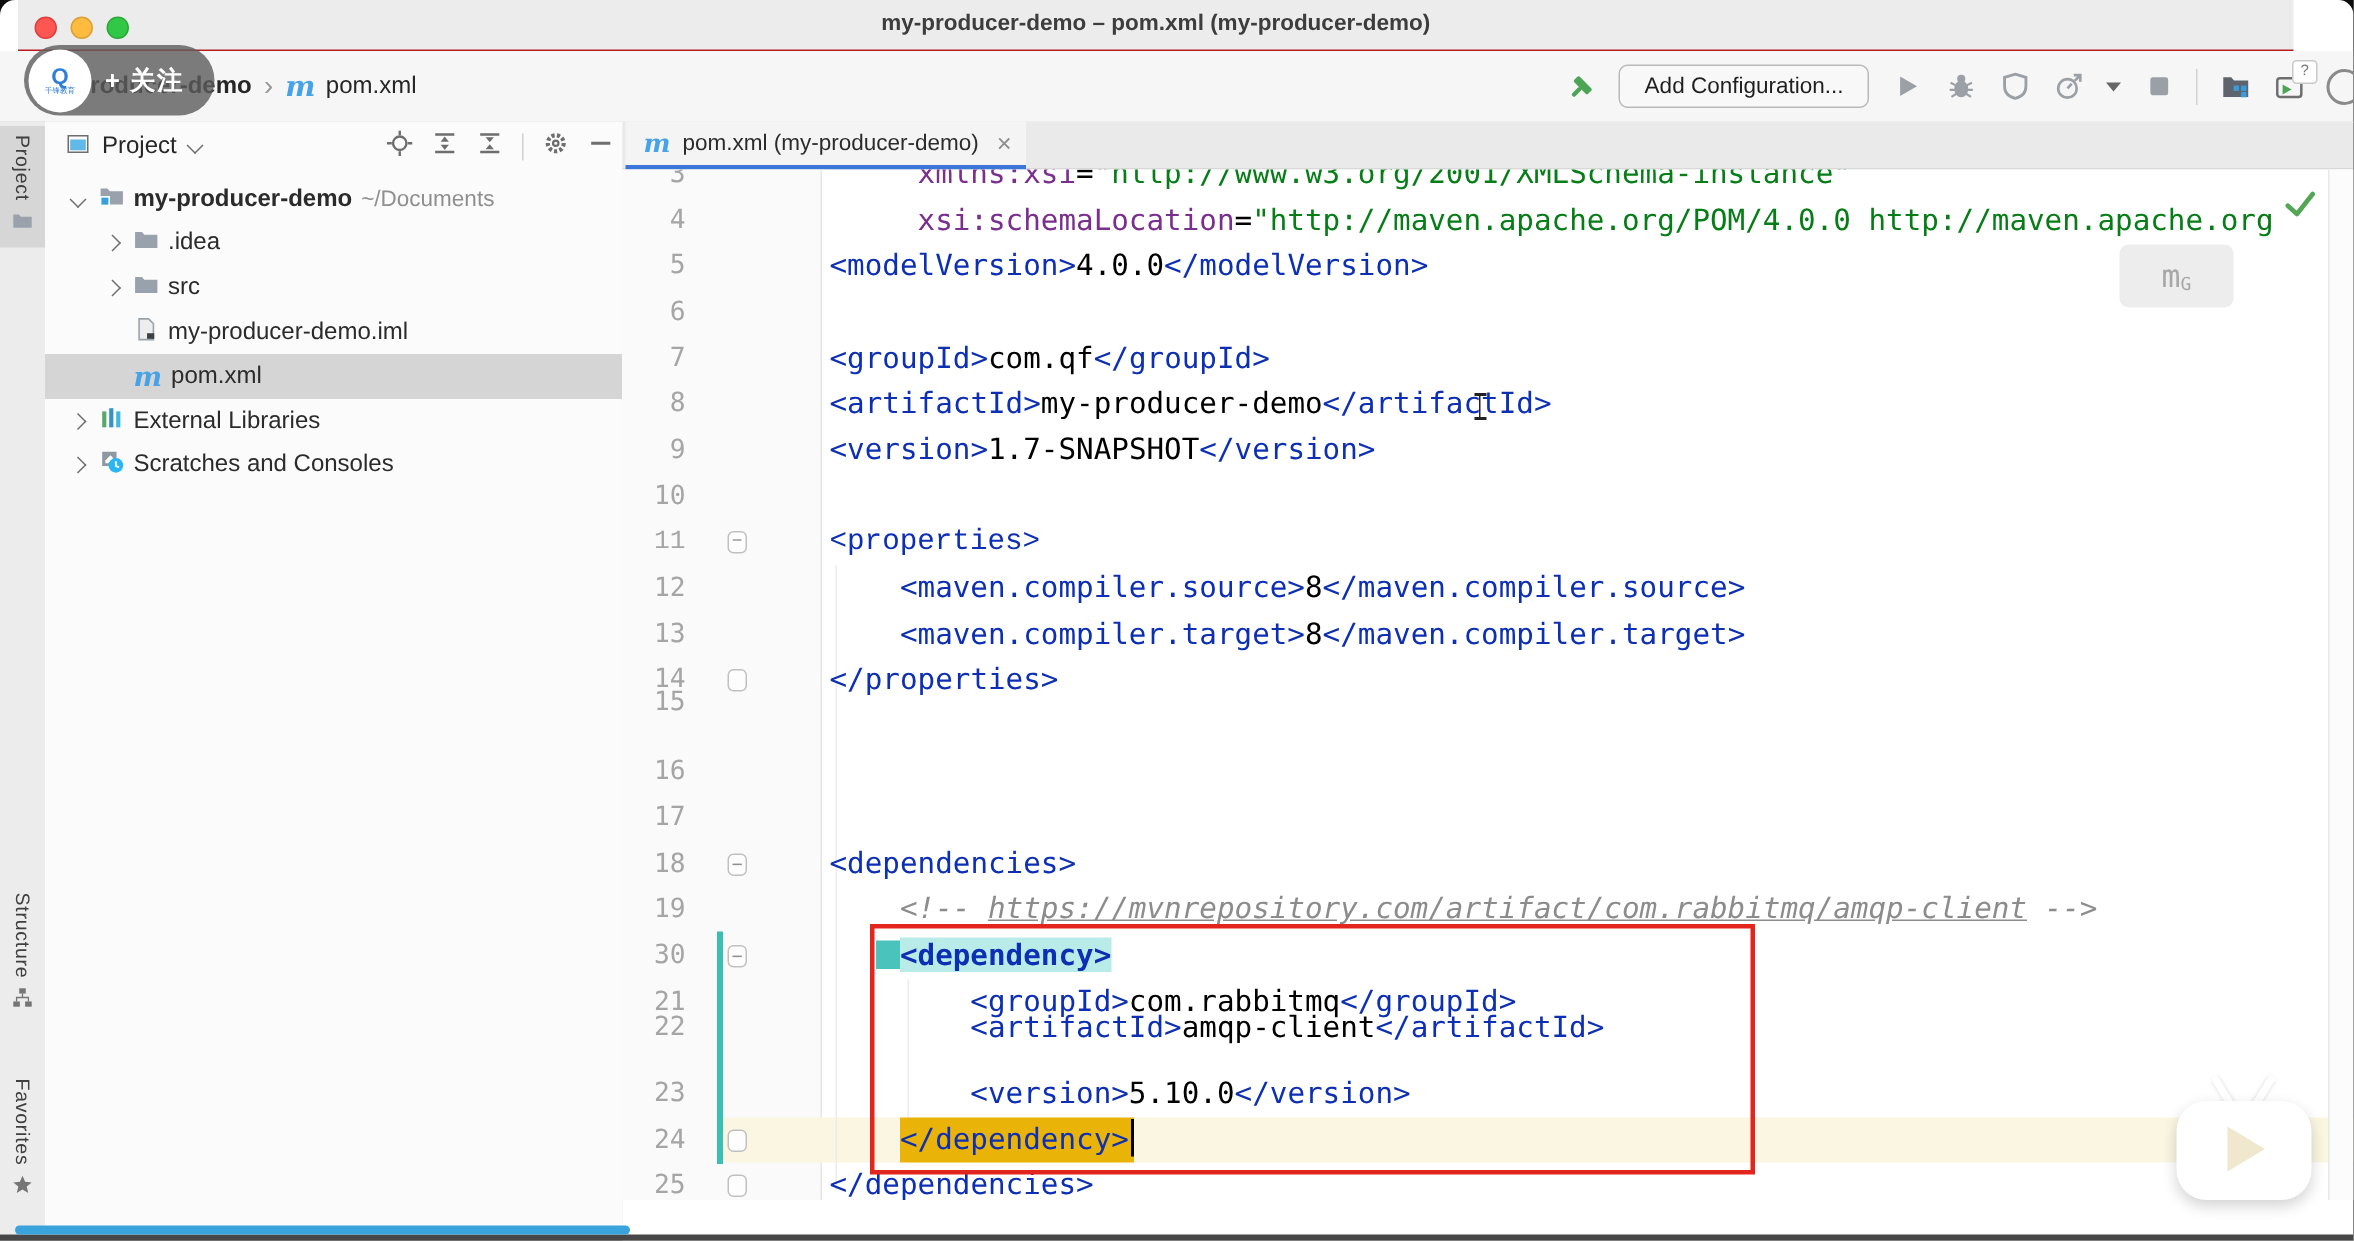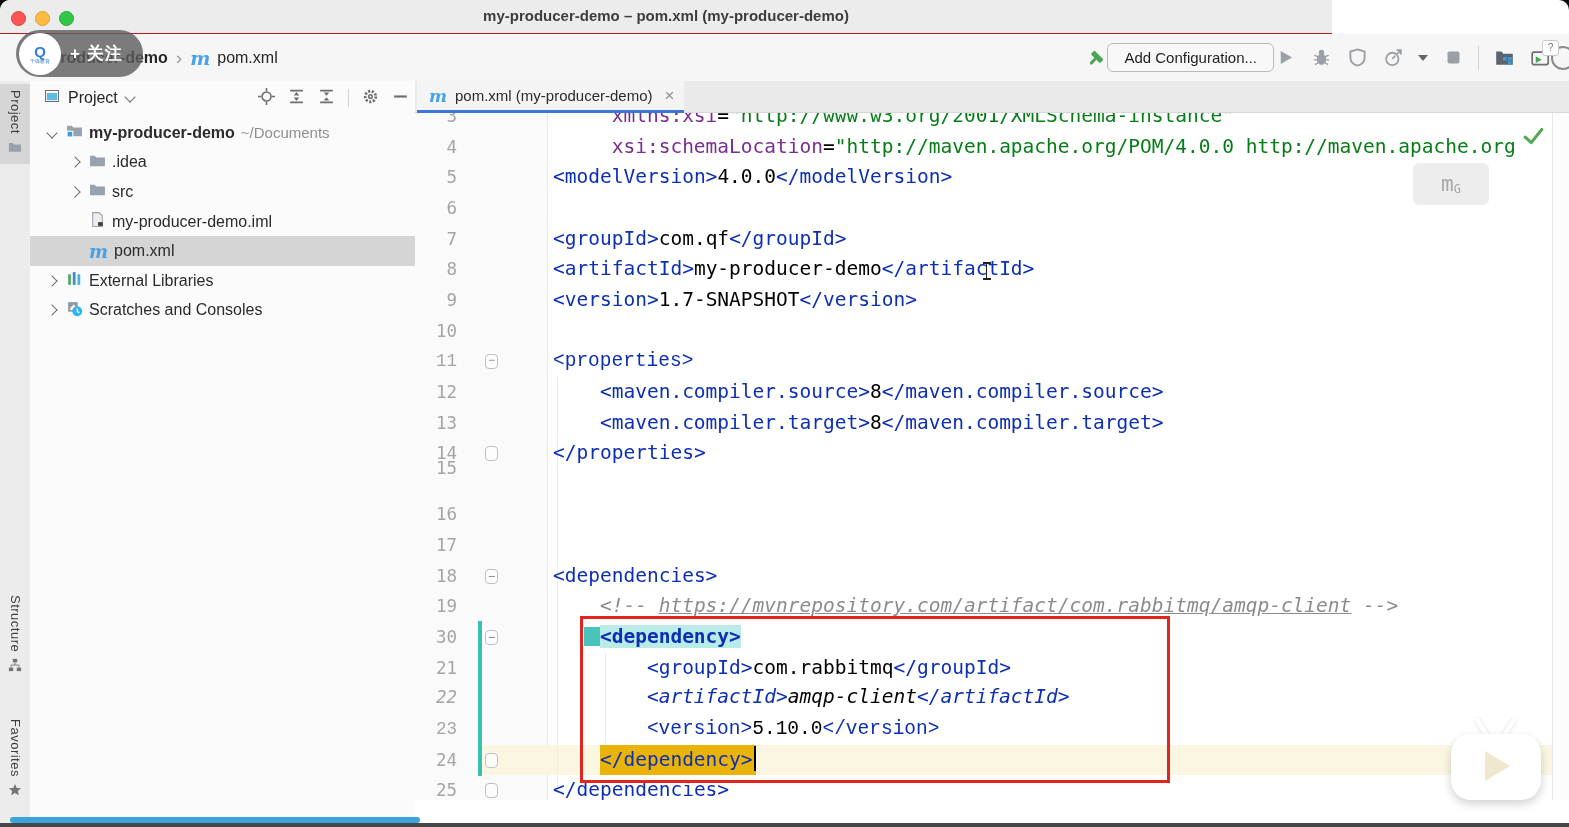--- a/index.html
+++ b/index.html
@@ -1,33 +1,33 @@
 <!DOCTYPE html>
 <html style="--accent_blue: #3b76d8; --selection_teal: #b9ece8; --current_line: #fbf6e2; --annotation_red: #e3261d; --progress_blue: #3ba3dc; --tag: #0d2fb3; --attr: #7a2e8e; --string: #067d17; --comment: #8c8c8c;"><head>
 <meta charset="utf-8">
 <style>
   html,body{margin:0;padding:0;background:#0d0d0d;}
   .window{position:relative;width:1569px;height:827px;background:#fff;overflow:hidden;
     border-radius:10px 10px 0 0;font-family:"Liberation Sans",sans-serif;-webkit-font-smoothing:antialiased;}
   
-  .titlebar{position:absolute;left:0;top:0;width:1332px;height:33px;background:#ececec;border-bottom:3px solid #b91c1c;}
+  .titlebar{position:absolute;left:12px;top:0;width:1517px;height:33px;background:#ececec;border-bottom:3px solid #b91c1c;}
   .traffic{position:absolute;left:11px;top:11px;display:flex;gap:9px;}
   .tl{width:13px;height:13px;border-radius:50%;display:inline-block;}
   .tl.red{background:#fc5753;border:.5px solid #df3e3a;}
   .tl.yellow{background:#fdbc40;border:.5px solid #de9f34;}
   .tl.green{background:#33c748;border:.5px solid #27aa35;}
   .wtitle{position:absolute;left:0;right:0;top:7px;text-align:center;font-size:15px;font-weight:700;color:#3d3d3d;}
   
   .toolbar{position:absolute;left:0;top:34px;width:1569px;height:47px;background:#f6f6f6;border-bottom:1px solid #d4d4d4;overflow:hidden;}
   .crumbs{position:absolute;left:22px;top:0;height:47px;display:flex;align-items:center;gap:7px;font-size:16px;color:#262626;}
   .crumbs .bold{font-weight:700;}
   .crumbs .csep{color:#9a9a9a;font-size:19px;margin:0 1px;}
   .mvn{font-style:italic;font-weight:700;color:#46a3e8;font-family:"DejaVu Serif",serif;}
   .crumbs .mvn{font-size:19px;}
-  .tbright{position:absolute;right:8px;top:0;height:47px;display:flex;align-items:center;}
+  .tbright{position:absolute;right:8px;top:0;height:47px;display:flex;align-items:center;gap:14px;}
   .tbicon{width:22px;height:22px;display:inline-flex;align-items:center;justify-content:center;position:relative;}
   .tbicon svg{width:19px;height:19px;}
   .addcfg{height:29px;padding:0 16px;border:1px solid #b9b9b9;border-radius:6px;background:#f8f8f8;font-size:15px;color:#1f1f1f;
     font-family:"Liberation Sans",sans-serif;}
   .caret-down{width:0;height:0;border-left:5px solid transparent;border-right:5px solid transparent;border-top:6px solid #666;display:inline-block;}
   .vsep{width:1px;height:24px;background:#d2d2d2;}
   .qbadge{position:absolute;top:-7px;right:-8px;width:15px;height:14px;background:#fff;border:1px solid #c9c9c9;border-radius:3px;
     font-size:10px;color:#777;text-align:center;line-height:13px;}
   .halfcircle{width:20px;height:20px;border:2px solid #8a8a8a;border-radius:50%;margin-right:-14px;}
   
@@ -342,22 +342,22 @@
           <div class="line" style="top: 263.85px;"><span class="lnum">12</span><span class="codetext" style="left: 184.96px;"><span class="c-tag">&lt;maven.compiler.source&gt;</span><span class="c-text">8</span><span class="c-tag">&lt;/maven.compiler.source&gt;</span></span></div>
           <div class="line" style="top: 294.5px;"><span class="lnum">13</span><span class="codetext" style="left: 184.96px;"><span class="c-tag">&lt;maven.compiler.target&gt;</span><span class="c-text">8</span><span class="c-tag">&lt;/maven.compiler.target&gt;</span></span></div>
           <div class="line" style="top: 325.15px;"><span class="lnum">14</span><span class="fold"></span><span class="codetext" style="left: 138px;"><span class="c-tag">&lt;/properties&gt;</span></span></div>
           <div class="line" style="top: 340px;"><span class="lnum">15</span></div>
           <div class="line" style="top: 386.45px;"><span class="lnum">16</span></div>
           <div class="line" style="top: 417.1px;"><span class="lnum">17</span></div>
           <div class="line" style="top: 447.75px;"><span class="lnum">18</span><span class="fold">−</span><span class="codetext" style="left: 138px;"><span class="c-tag">&lt;dependencies&gt;</span></span></div>
           <div class="line" style="top: 478.4px;"><span class="lnum">19</span><span class="codetext" style="left: 184.96px;"><span class="c-com">&lt;!-- </span><span class="c-comlink">https://mvnrepository.com/artifact/com.rabbitmq/amqp-client</span><span class="c-com"> --&gt;</span></span></div>
           <div class="line" style="top: 509.05px;"><span class="lnum">30</span><span class="fold">−</span><span class="codetext hl-light" style="left: 184.96px;"><span class="c-tag">&lt;dependency&gt;</span></span></div>
           <div class="line" style="top: 539.7px;"><span class="lnum">21</span><span class="codetext" style="left: 231.92px;"><span class="c-tag">&lt;groupId&gt;</span><span class="c-text">com.rabbitmq</span><span class="c-tag">&lt;/groupId&gt;</span></span></div>
-          <div class="line" style="top: 569px; font-style: italic;"><span class="lnum">22</span><span class="codetext" style="left: 231.92px;"><span class="c-tag">&lt;artifactId&gt;</span><span class="c-text">amqp-client</span><span class="c-tag">&lt;/artifactId&gt;</span></span></div>
-          <div class="line" style="top: 601px; font-family: Liberation Mono, monospace;"><span class="lnum">23</span><span class="codetext" style="left: 231.92px;"><span class="c-tag">&lt;version&gt;</span><span class="c-text">5.10.0</span><span class="c-tag">&lt;/version&gt;</span></span></div>
+          <div class="line" style="top: 557px;"><span class="lnum">22</span><span class="codetext" style="left: 231.92px;"><span class="c-tag">&lt;artifactId&gt;</span><span class="c-text">amqp-client</span><span class="c-tag">&lt;/artifactId&gt;</span></span></div>
+          <div class="line" style="top: 601px;"><span class="lnum">23</span><span class="codetext" style="left: 231.92px;"><span class="c-tag">&lt;version&gt;</span><span class="c-text">5.10.0</span><span class="c-tag">&lt;/version&gt;</span></span></div>
           <div class="line" style="top: 631.65px;"><span class="lnum">24</span><span class="fold"></span><span class="codetext hl-strong" style="left: 184.96px;"><span class="c-tag">&lt;/dependency&gt;</span><span class="caretbar" style="position: relative;"></span></span></div>
           <div class="line" style="top: 662.3px;"><span class="lnum">25</span><span class="fold"></span><span class="codetext" style="left: 138px;"><span class="c-tag">&lt;/dependencies&gt;</span></span></div>
         </div>
       <div class="redbox"></div>
       <div class="ghost">
           <span>m</span>
           <i>G</i>
         </div>
       <span class="okcheck"><svg viewBox="0 0 19 16" width="21" height="18">
             <path d="M2 9l5.5 5L17 2" fill="none" stroke="#53a653" stroke-width="2.8" stroke-linecap="round" stroke-linejoin="round"></path>

